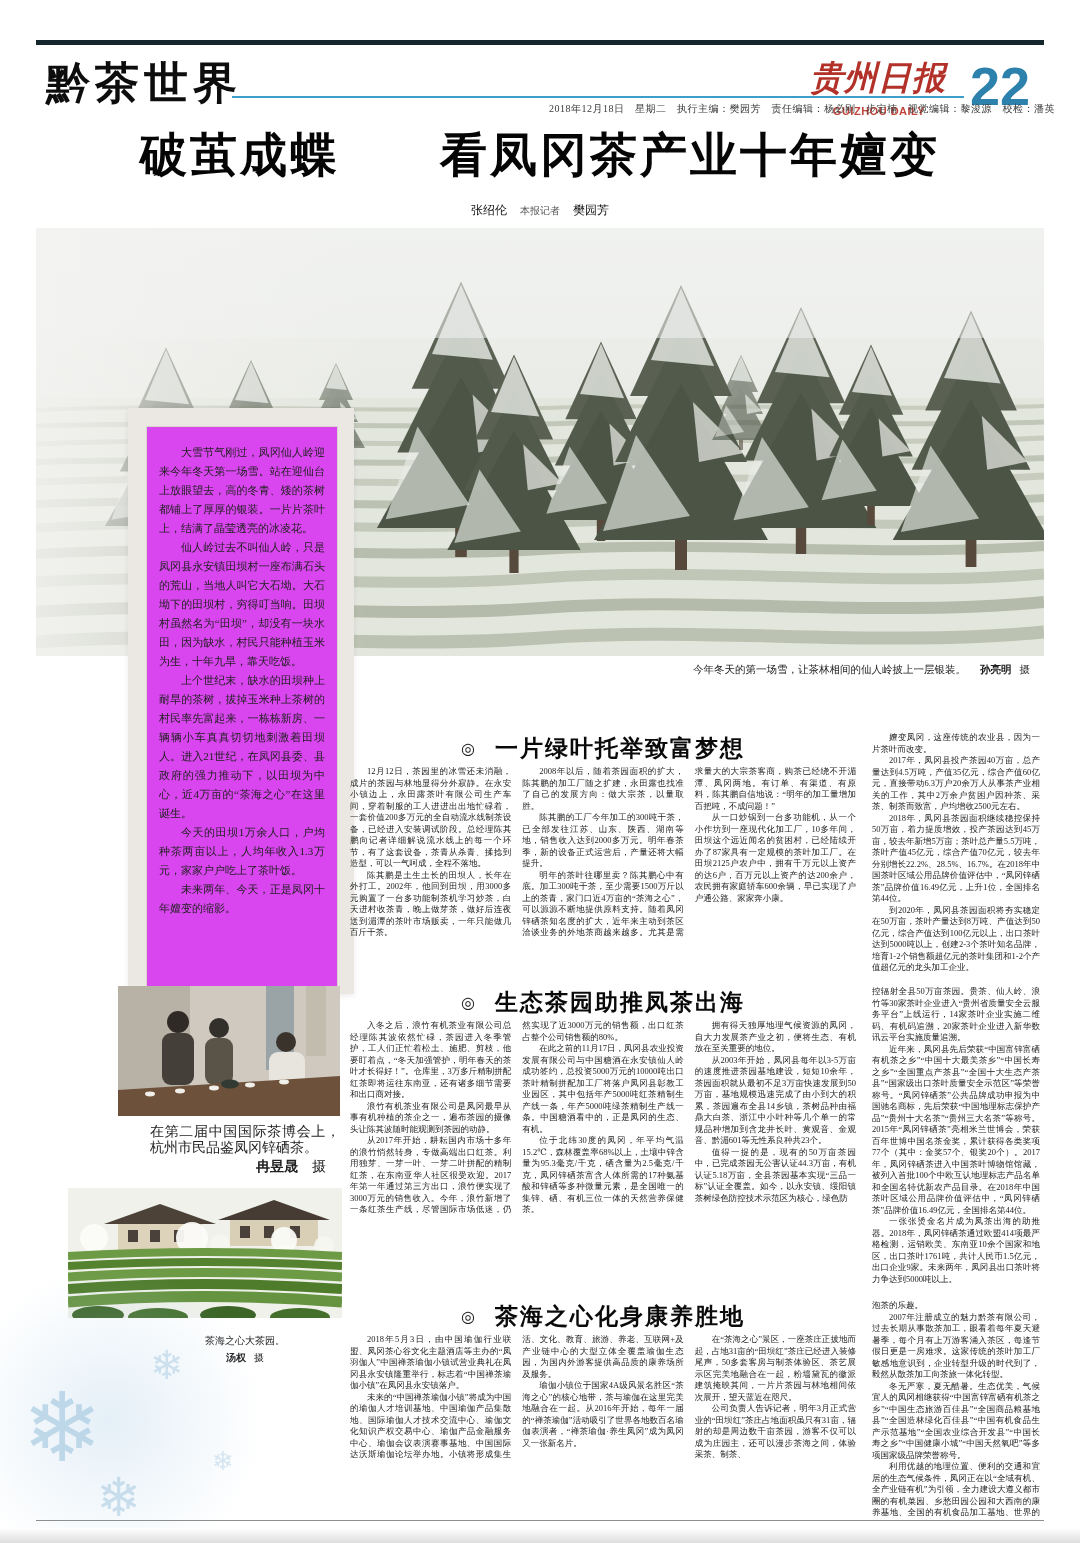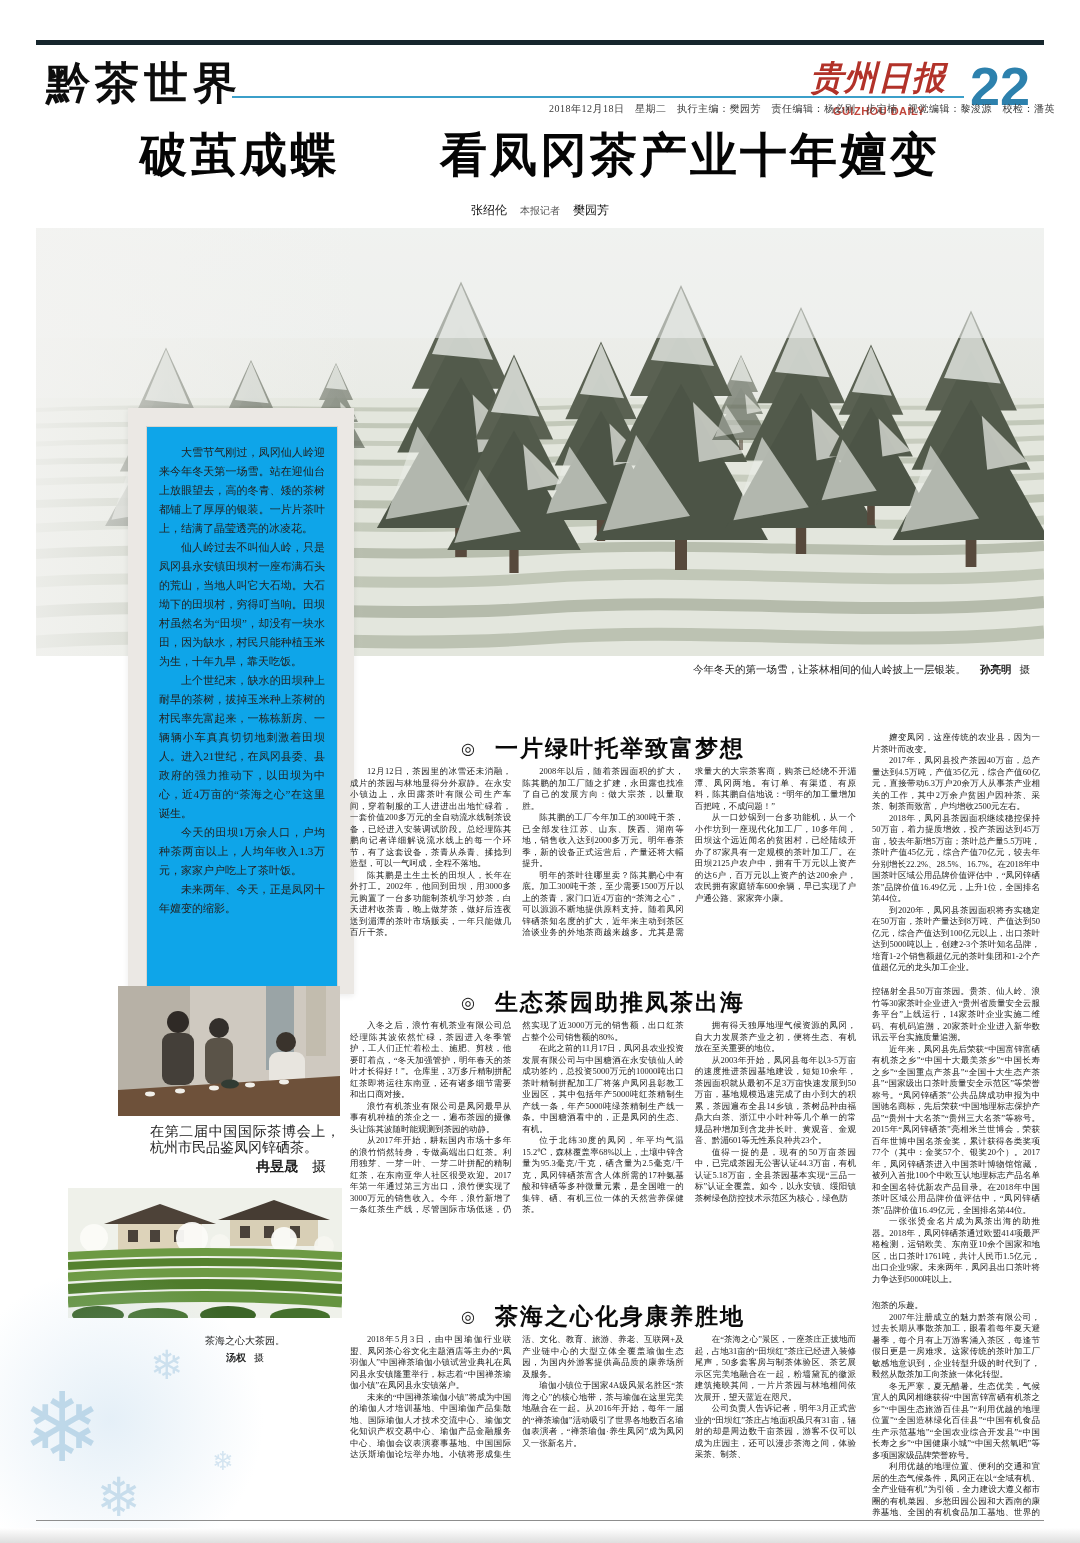--- a/index.html
+++ b/index.html
@@ -31,21 +31,21 @@
 
   
   .main-photo{left:36px;top:228px;width:1008px;height:428px;overflow:hidden;background:#e8eae5;}
   .main-photo svg{display:block;width:100%;height:100%;}
   .main-caption{left:560px;top:663px;width:470px;text-align:right;font-size:10.5px;color:#222;}
   .main-caption .credit{font-weight:700;margin-left:14px;font-family:"Liberation Sans",sans-serif;}
   .main-caption .credit-suffix{margin-left:8px;color:#333;}
 
   
   .intro-panel{left:128px;top:408px;width:226px;height:586px;background:#ebe8e4;box-shadow:0 2px 6px rgba(0,0,0,.08);}
-  .intro-box{left:146px;top:426px;width:166px;height:532px;background:#0ea5e9;border:1px solid #d8d4cd;
+  .intro-box{left:146px;top:426px;width:166px;height:532px;background:#d946ef;border:1px solid #d8d4cd;
         padding:16px 12px;font-size:11px;line-height:19px;color:#222;text-align:justify;overflow:hidden;}
   .intro-box p{margin:0;text-indent:2em;}
 
   
   .article{position:absolute;left:350px;width:690px;}
   .sec-left{position:absolute;left:0;top:0;width:506px;}
   .sec-head{margin:0;height:36px;display:flex;align-items:center;justify-content:center;
         font-family:"Liberation Sans","DejaVu Sans",sans-serif;font-weight:900;font-size:23px;
         letter-spacing:2px;color:#0a0a0a;}
   .sec-head .marker{font-size:16px;font-weight:400;margin-right:18px;color:#222;}
@@ -216,21 +216,21 @@
           <p>2018年5月3日，由中国瑜伽行业联盟、凤冈茶心谷文化主题酒店等主办的“凤羽伽人”中国禅茶瑜伽小镇试营业典礼在凤冈县永安镇隆重举行，标志着“中国禅茶瑜伽小镇”在凤冈县永安镇落户。</p>
           <p>未来的“中国禅茶瑜伽小镇”将成为中国的瑜伽人才培训基地、中国瑜伽产品集散地、国际瑜伽人才技术交流中心、瑜伽文化知识产权交易中心、瑜伽产品金融服务中心、瑜伽会议表演赛事基地、中国国际达沃斯瑜伽论坛举办地。小镇将形成集生活、文化、教育、旅游、养老、互联网+及产业链中心的大型立体全覆盖瑜伽生态园，为国内外游客提供高品质的康养场所及服务。</p>
           <p>瑜伽小镇位于国家4A级风景名胜区“茶海之心”的核心地带，茶与瑜伽在这里完美地融合在一起。从2016年开始，每年一届的“禅茶瑜伽”活动吸引了世界各地数百名瑜伽表演者，“禅茶瑜伽·养生凤冈”成为凤冈又一张新名片。</p>
           <p>在“茶海之心”景区，一座茶庄正拔地而起，占地31亩的“田坝红”茶庄已经进入装修尾声，50多套客房与制茶体验区、茶艺展示区完美地融合在一起，粉墙黛瓦的徽派建筑掩映其间，一片片茶园与林地相间依次展开，望天蓝近在咫尺。</p>
           <p>公司负责人告诉记者，明年3月正式营业的“田坝红”茶庄占地面积虽只有31亩，辐射的却是周边数千亩茶园，游客不仅可以成为庄园主，还可以漫步茶海之间，体验采茶、制茶、</p>
         </div>
     </div>
     <div class="sec-side cont-first" style="height:218px;">
         <p>泡茶的乐趣。</p>
         <p>2007年注册成立的魅力黔茶有限公司，过去长期从事散茶加工，眼看着每年夏天避暑季，每个月有上万游客涌入茶区，每逢节假日更是一房难求。这家传统的茶叶加工厂敏感地意识到，企业转型升级的时代到了，毅然从散茶加工向茶旅一体化转型。</p>
-        <p>冬无严寒，夏无酷暑。生态优美，气候宜人的凤冈相继获得“中国富锌富硒有机茶之乡”“中国生态旅游百佳县”“利用优越的地理位置”“全国造林绿化百佳县”“中国有机食品生产示范基地”“全国农业综合开发县”“中国长寿之乡”“中国健康小城”“中国天然氧吧”等多项国家级品牌荣誉称号。</p>
+        <p>冬无严寒，夏无酷暑。生态优美，气候宜人的凤冈相继获得“中国富锌富硒有机茶之乡”“中国生态旅游百佳县”“全国商品粮基地县”“全国造林绿化百佳县”“中国有机食品生产示范基地”“全国农业综合开发县”“中国长寿之乡”“中国健康小城”“中国天然氧吧”等多项国家级品牌荣誉称号。</p>
         <p>利用优越的地理位置、便利的交通和宜居的生态气候条件，凤冈正在以“全域有机、全产业链有机”为引领，全力建设大遵义都市圈的有机菜园、乡愁田园公园和大西南的康养基地、全国的有机食品加工基地、世界的锌硒茶生产基地。</p>
       </div>
   </section>
 
   <div class="abs photo-a">
     <svg viewBox="0 0 222 130" preserveAspectRatio="none">
       <rect width="222" height="130" fill="#cfc9c0"></rect>
       <rect width="72" height="130" fill="#b7b1a6"></rect>
       <rect x="148" y="0" width="28" height="84" fill="#9aa4a6"></rect>
       <rect x="188" y="0" width="20" height="70" fill="#c2bcae"></rect>

